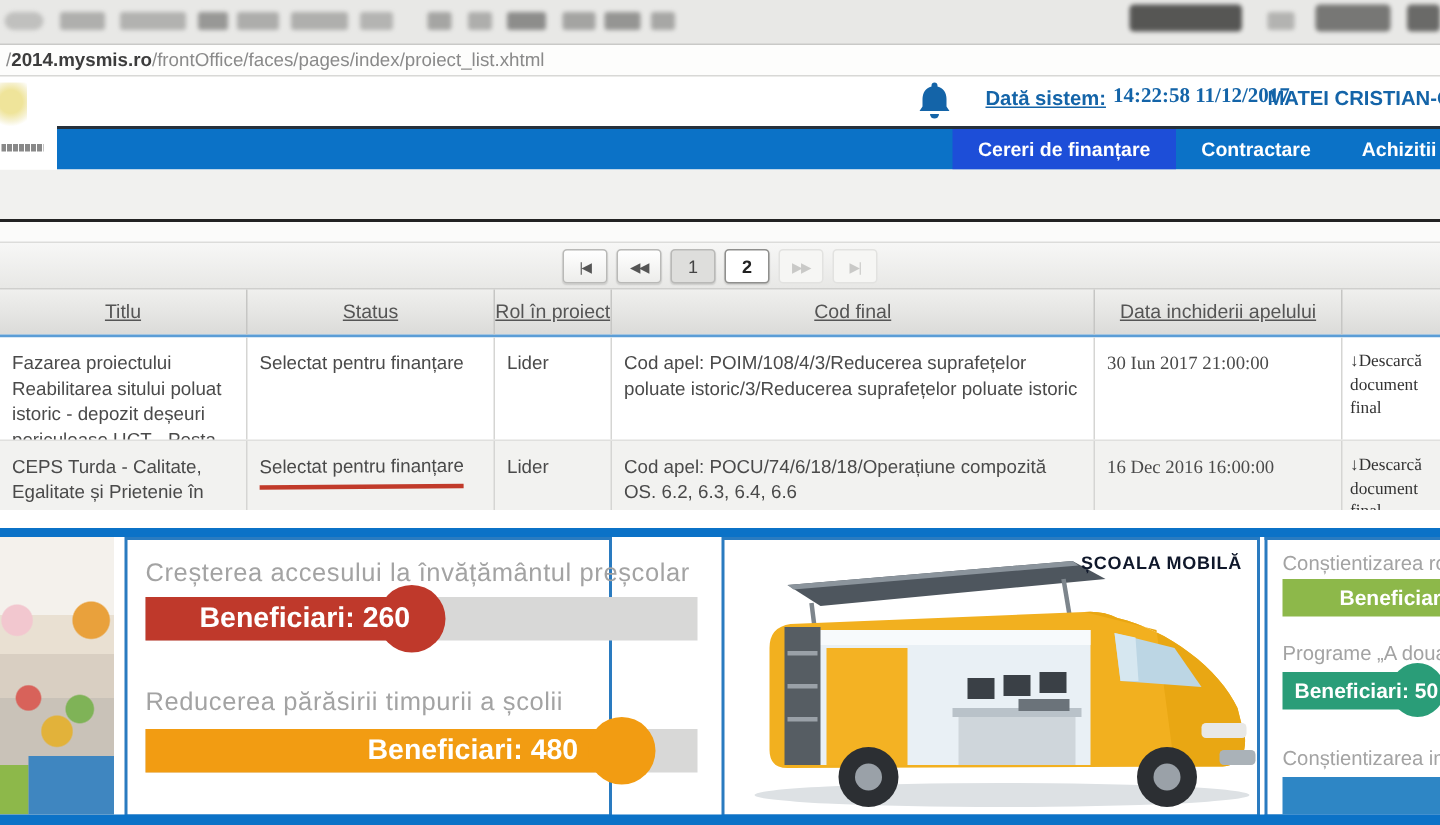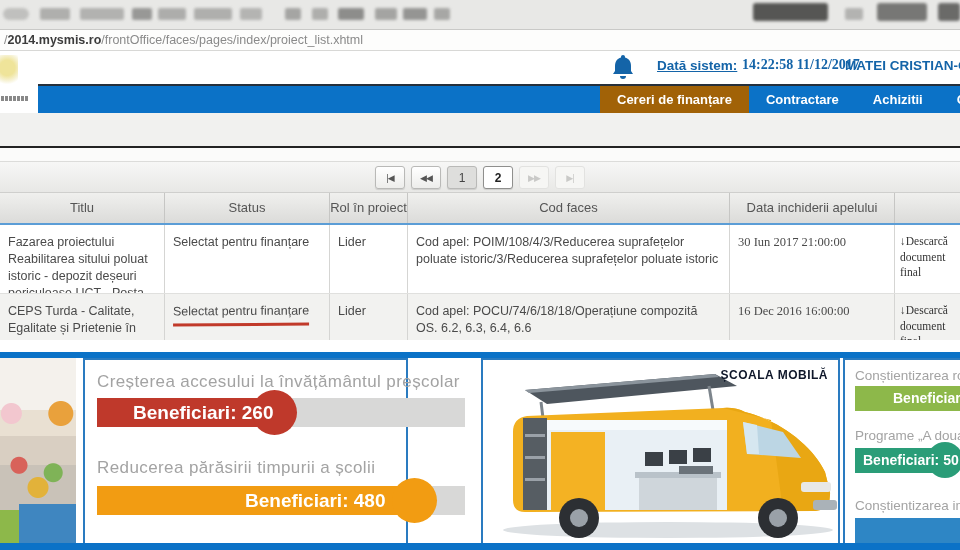--- a/index.html
+++ b/index.html
@@ -23,42 +23,42 @@
                  background:repeating-linear-gradient(90deg,#6b6b6b 0 3px,#fff 3px 4px);opacity:.8;}
   .sysdate-label{position:absolute;left:657px;top:58px;font-size:13.5px;font-weight:bold;color:#1464a8;text-decoration:underline;}
   .sysdate-value{position:absolute;left:742px;top:57px;font-size:14px;color:#1464a8;font-family:"Liberation Serif",serif;font-weight:bold;}
   .username{position:absolute;left:845px;top:58px;font-size:13.5px;font-weight:bold;color:#1464a8;white-space:nowrap;}
   .bell{position:absolute;left:612px;top:54px;width:22px;height:26px;}
 
   
   .navbar{position:absolute;left:38px;top:84px;width:922px;height:29px;background:#0b72c7;border-top:2px solid #26303b;box-sizing:border-box;}
   .nav-tabs{position:absolute;left:562px;top:0;height:27px;display:flex;align-items:center;}
   .tab{height:27px;line-height:27px;padding:0 17px;color:#ffffff;font-size:13px;font-weight:bold;cursor:pointer;white-space:nowrap;}
-  .tab.active{background:#a16207;color:#fff;}
+  .tab.active{background:#1d4ed8;color:#fff;margin-left:35px;}
 
   .band{position:absolute;left:0;top:113px;width:960px;height:33px;background:#f1f1ef;}
   .darkline{position:absolute;left:0;top:146px;width:960px;height:2px;background:#232323;}
   .whiteband{position:absolute;left:0;top:148px;width:960px;height:13px;background:#fbfbfa;}
 
   
   .pagbar{position:absolute;left:0;top:161px;width:960px;height:31px;
           background:linear-gradient(#f7f7f6,#e7e7e5);border-top:1px solid #dcdcda;
           display:flex;justify-content:center;align-items:center;}
   .pbtn{min-width:28px;height:21px;margin:0 3px;border:1px solid #b9b9b7;border-radius:3px;
         background:linear-gradient(#ffffff,#ededeb);font-size:9px;color:#555;letter-spacing:-1px;
         display:flex;align-items:center;justify-content:center;box-shadow:0 1px 1px rgba(0,0,0,.12);cursor:pointer;}
   .pbtn.page{font-size:12px;letter-spacing:0;color:#444;background:#dededc;}
   .pbtn.page.current{background:#ffffff;border-color:#8f8f8d;font-weight:bold;color:#222;}
   .pbtn.disabled{background:#f6f6f4;border-color:#e2e2e0;color:#c9c9c7;box-shadow:none;cursor:default;}
 
   
   .tbl{position:absolute;left:0;top:192px;width:960px;}
   .thead{display:grid;grid-template-columns:165px 165px 78px 322px 165px 65px;height:30px;
          background:linear-gradient(#f0f0ee,#dbdbd9);border-top:1px solid #cfcfcd;}
-  .th{font-size:13px;color:#555;line-height:30px;text-align:center;border-right:1px solid #c6c6c4;overflow:hidden;white-space:nowrap;}
+  .th{font-size:13px;color:#555;line-height:30px;text-align:center;border-right:1px solid #c6c6c4;overflow:hidden;white-space:nowrap;text-decoration:underline;}
   .th:last-child{border-right:none;}
   .bluesel{height:2px;background:#5b9dd6;}
   .trow{display:grid;grid-template-columns:165px 165px 78px 322px 165px 65px;background:#fff;}
   .trow.alt{background:#f2f2f0;}
   .trow.r1{height:68px;border-bottom:1px solid #e0e0de;}
   .trow.r2{height:46px;}
   .td{font-size:12.5px;color:#4a4a4a;padding:9px 8px 4px 8px;border-right:1px solid #d5d5d3;box-sizing:border-box;line-height:1.35;overflow:hidden;}
   .td:last-child{border-right:none;}
   .td.center{}
   .td.serif{font-family:"Liberation Serif",serif;font-size:12.5px;}
@@ -160,21 +160,21 @@
     <div class="pbtn page current">2</div>
     <div class="pbtn disabled">▶▶</div>
     <div class="pbtn disabled">▶|</div>
   </div>
 
   <div class="tbl">
     <div class="thead">
       <div class="th">Titlu</div>
       <div class="th">Status</div>
       <div class="th">Rol în proiect</div>
-      <div class="th">Cod faces</div>
+      <div class="th">Cod final</div>
       <div class="th">Data inchiderii apelului</div>
       <div class="th"></div>
     </div>
     <div class="bluesel"></div>
 
     <div class="trow r1">
       <div class="td">Fazarea proiectului Reabilitarea sitului poluat istoric - depozit deșeuri periculoase UCT - Poșta Rât (Municipiul Turda)</div>
       <div class="td center">Selectat pentru finanțare</div>
       <div class="td center">Lider</div>
       <div class="td">Cod apel: POIM/108/4/3/Reducerea suprafețelor poluate istoric/3/Reducerea suprafețelor poluate istoric</div>

